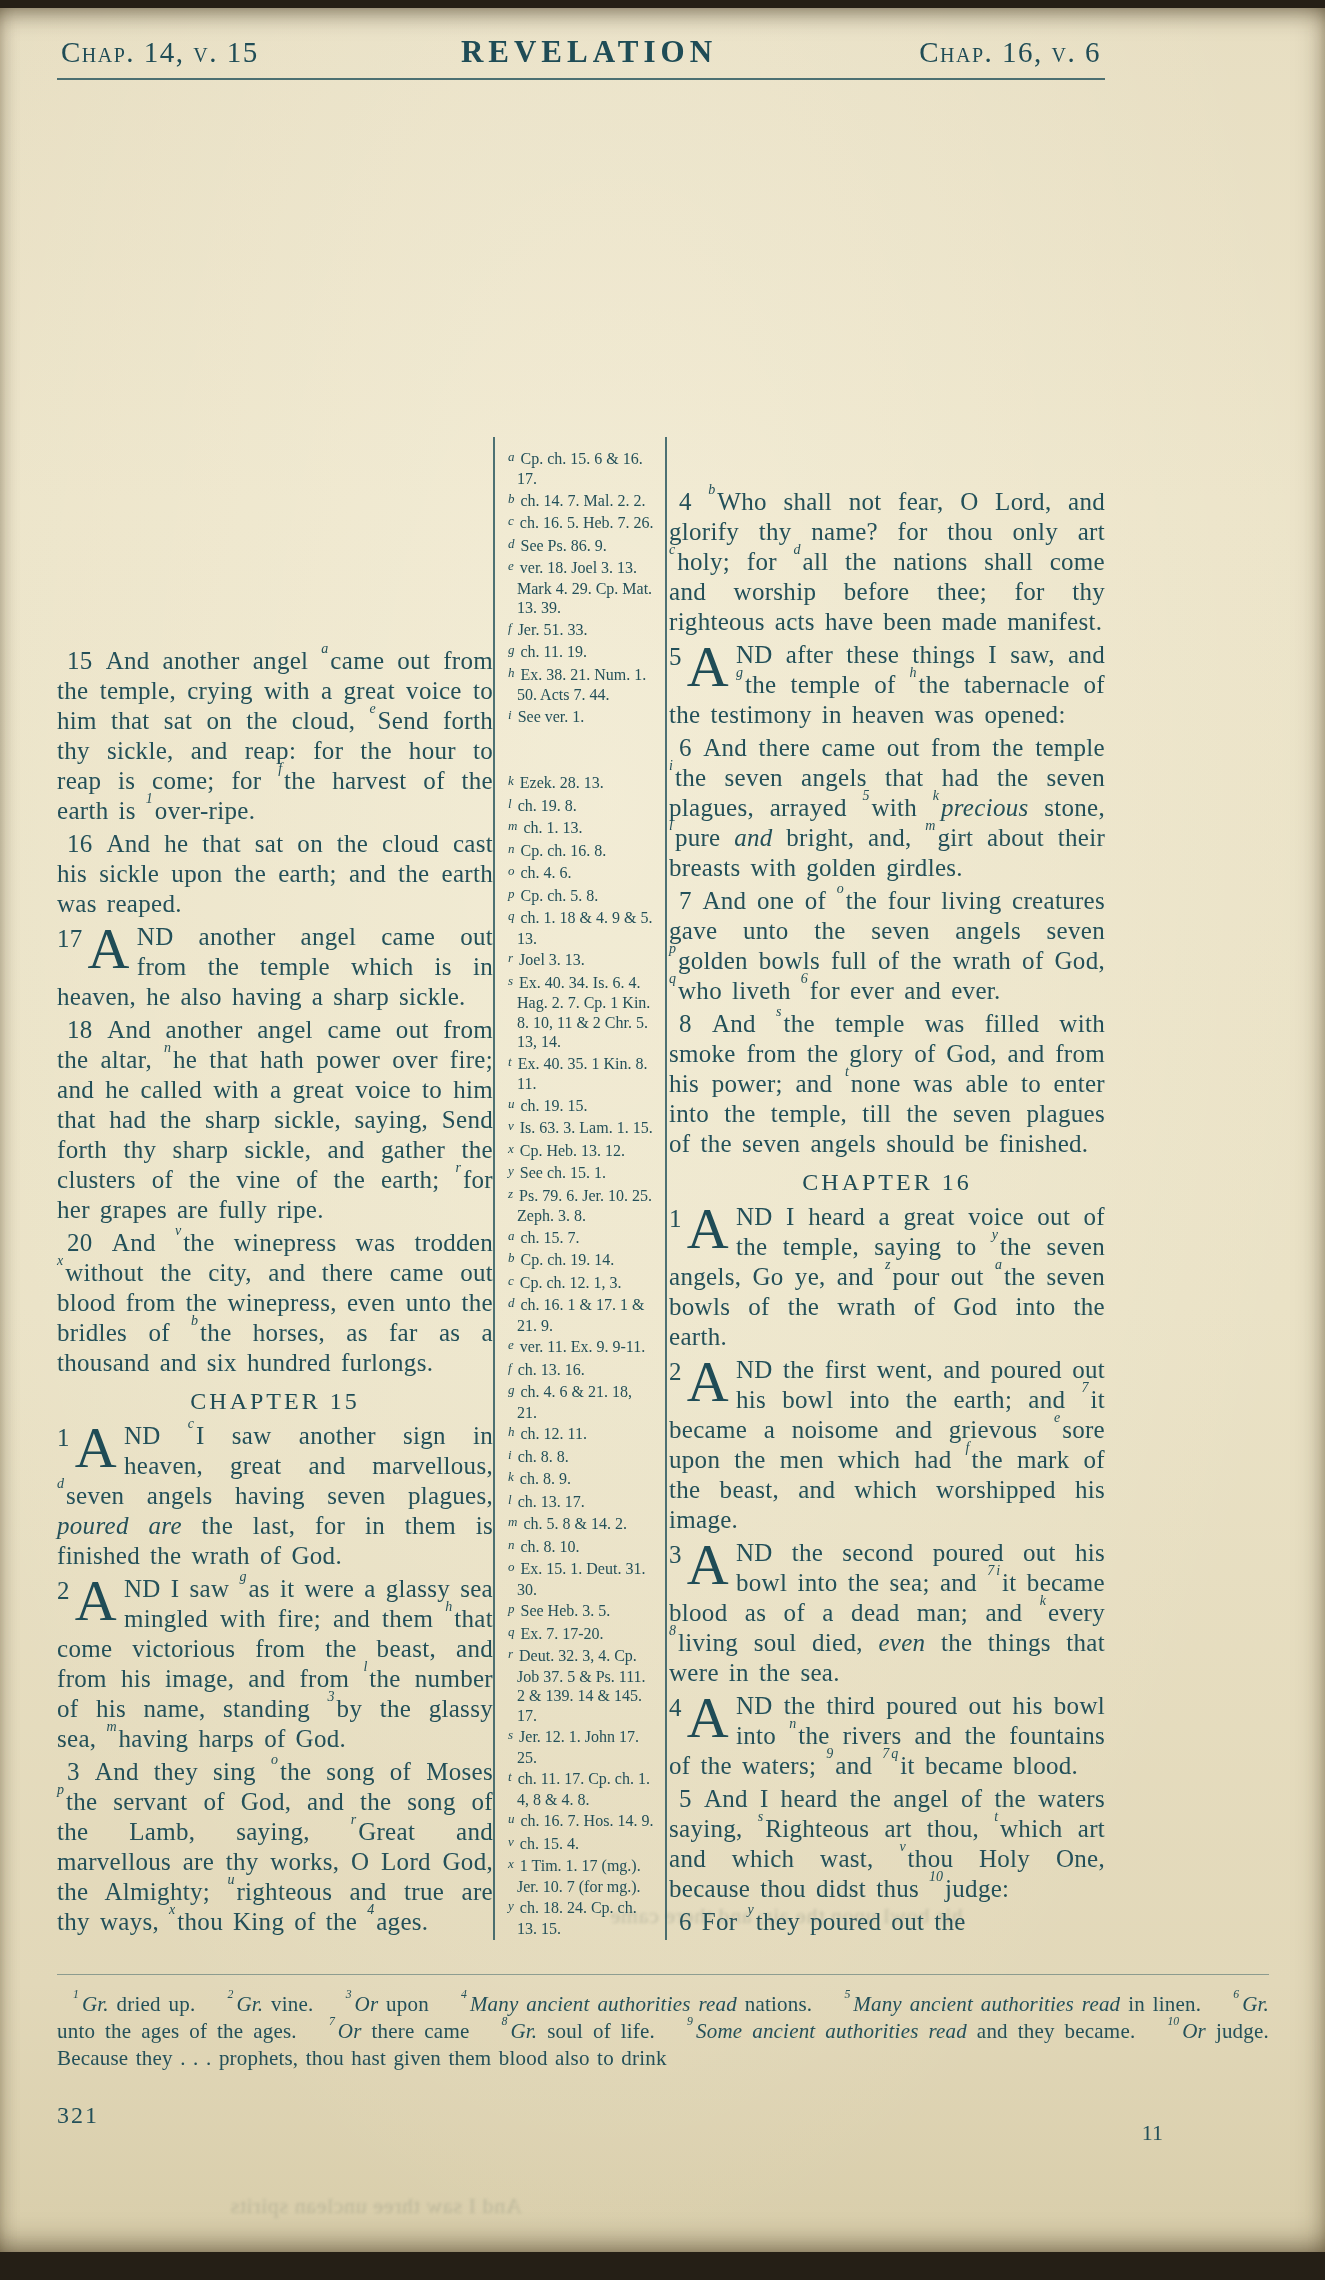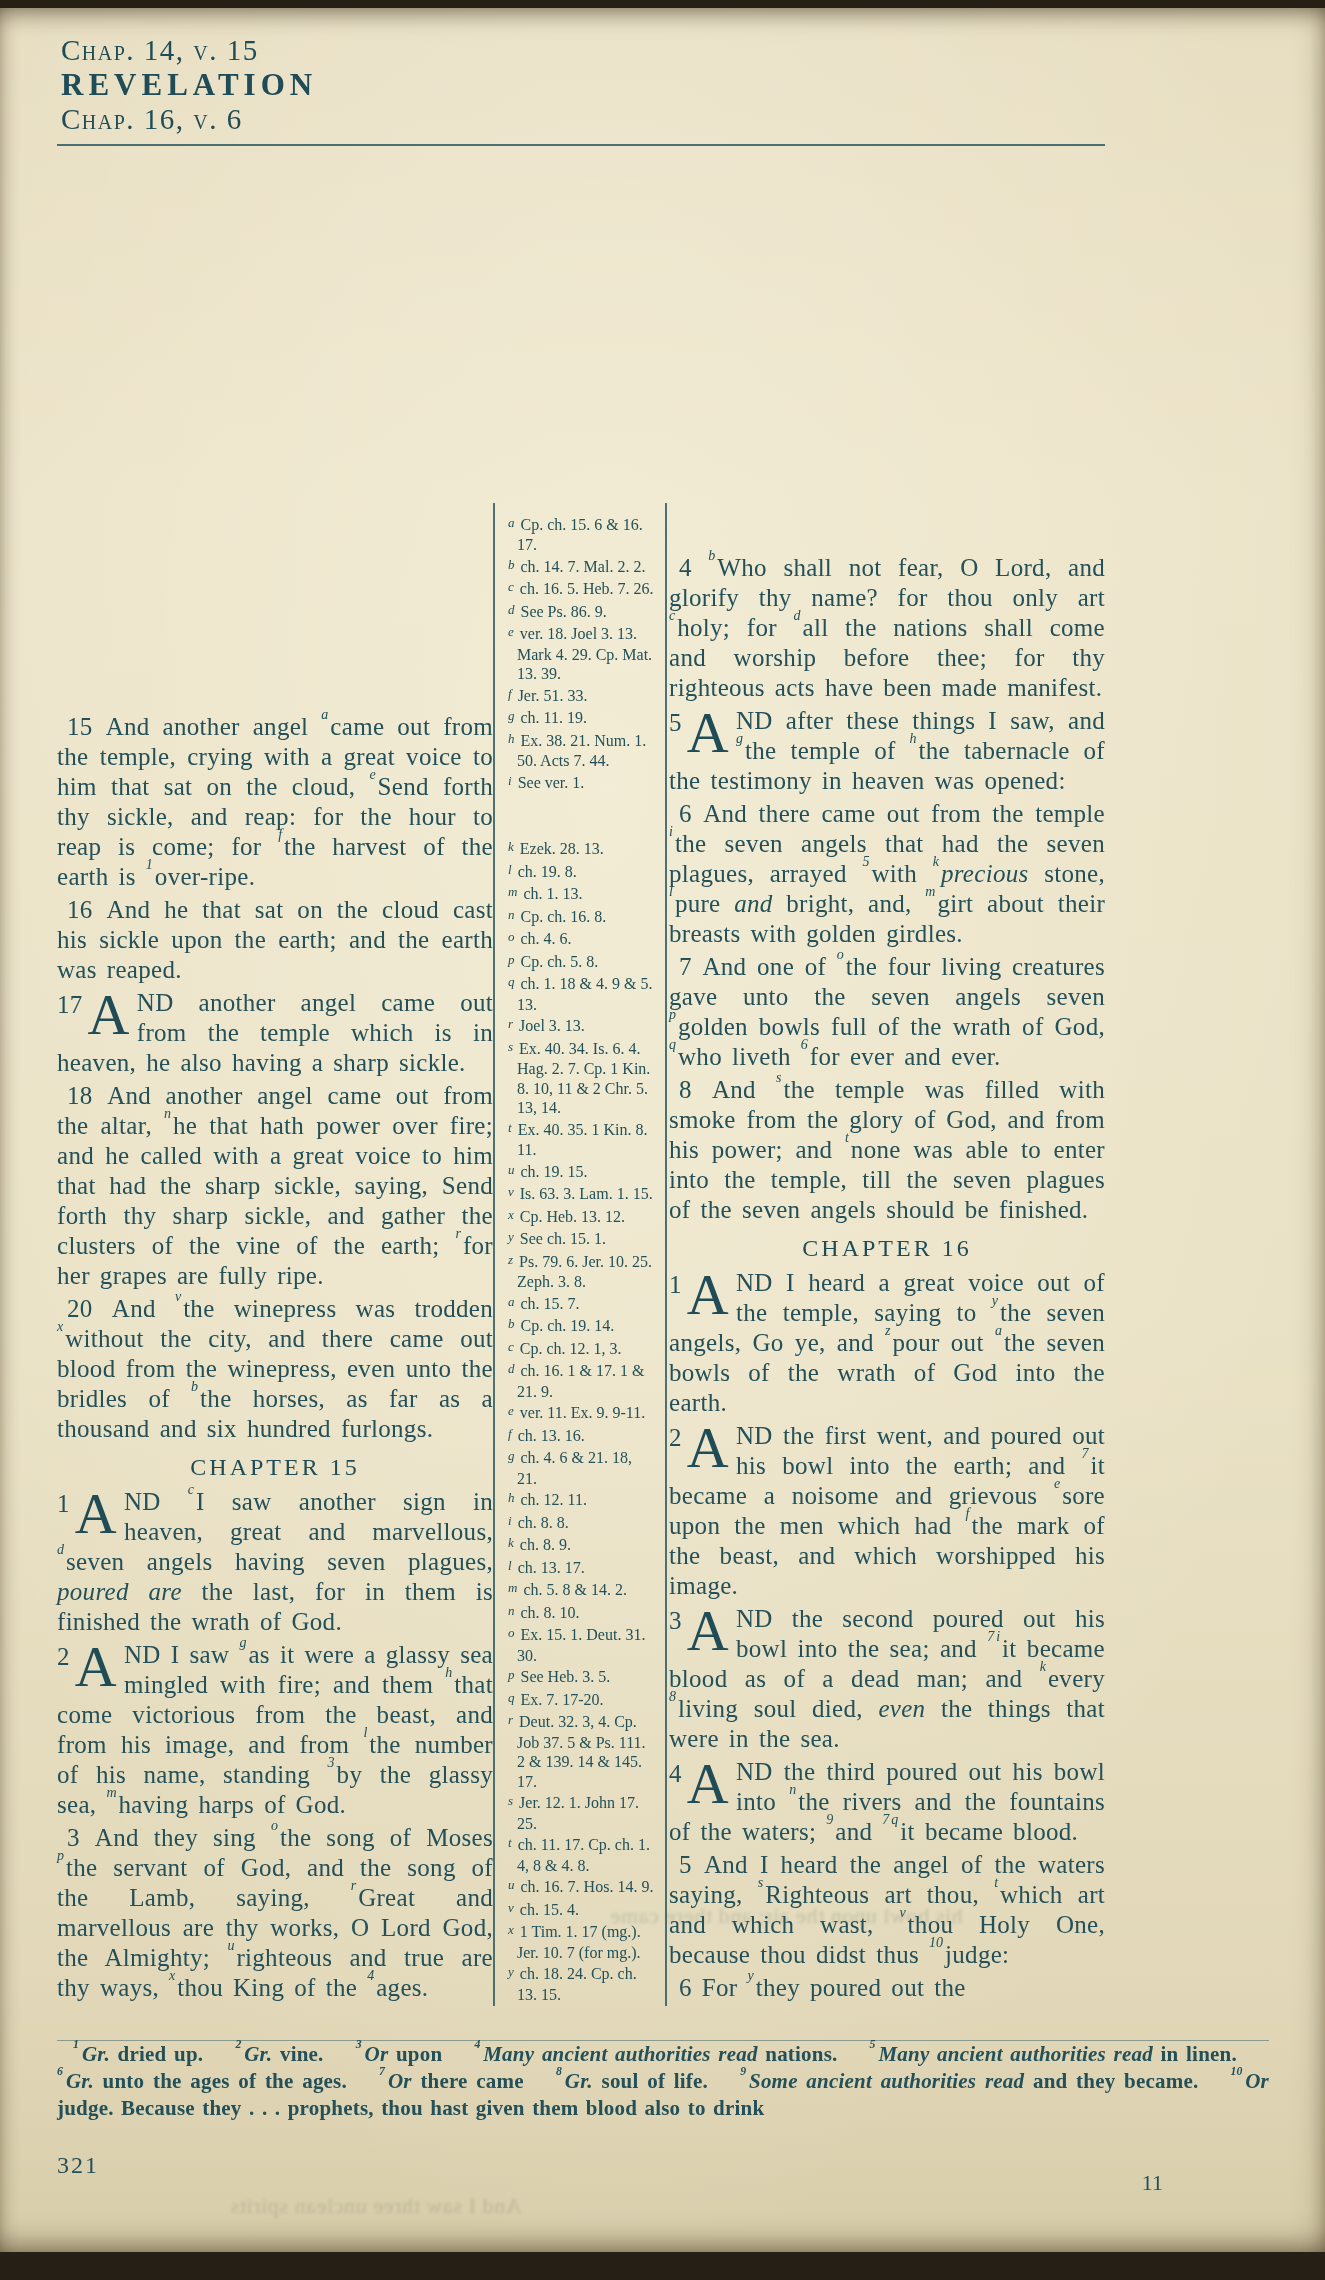--- a/index.html
+++ b/index.html
@@ -25,21 +25,20 @@
       inset 10px 0 26px -18px rgba(70,52,22,0.4);
     overflow: hidden;
   }
   .content { position: relative; z-index: 2; padding: 26px 0 0 57px; width: 1110px; }
 
   
   .running-head {
     width: 1048px;
     display: flex; justify-content: space-between; align-items: baseline;
     padding: 0 4px;
-    flex-direction: column;
   }
   .rh-side {
     font-variant: small-caps;
     font-size: 29px; letter-spacing: 1.5px;
     color: #1f4c56;
   }
   .rh-title {
     font-size: 31px; font-weight: bold; letter-spacing: 5px;
     color: #1f4c56;
   }
@@ -96,25 +95,25 @@
   }
   .ref-key { font-style: italic; font-size: 13px; position: relative; top: -3px; margin-right: 2px; }
   .ref-gap { height: 44px; }
 
   
   .footnotes {
     position: relative; z-index: 2;
     margin: 34px 0 0 57px;
     width: 1212px;
     border-top: 1.5px solid rgba(36,82,91,0.45);
-    padding-top: 0;
+    padding-top: 16px;
     font-size: 21px; line-height: 27px;
     text-align: justify;
     text-indent: 16px;
-    letter-spacing: 0.2px; word-spacing: 2px; font-weight: bold;
+    letter-spacing: 0.2px; word-spacing: 2px;
   }
   .footnote .sup-ref { top: -0.4em; margin-right: 3px; }
 
   
   .page-footer {
     position: relative; z-index: 2;
     margin: 30px 0 0 57px;
     width: 1048px;
     text-align: left;
   }

